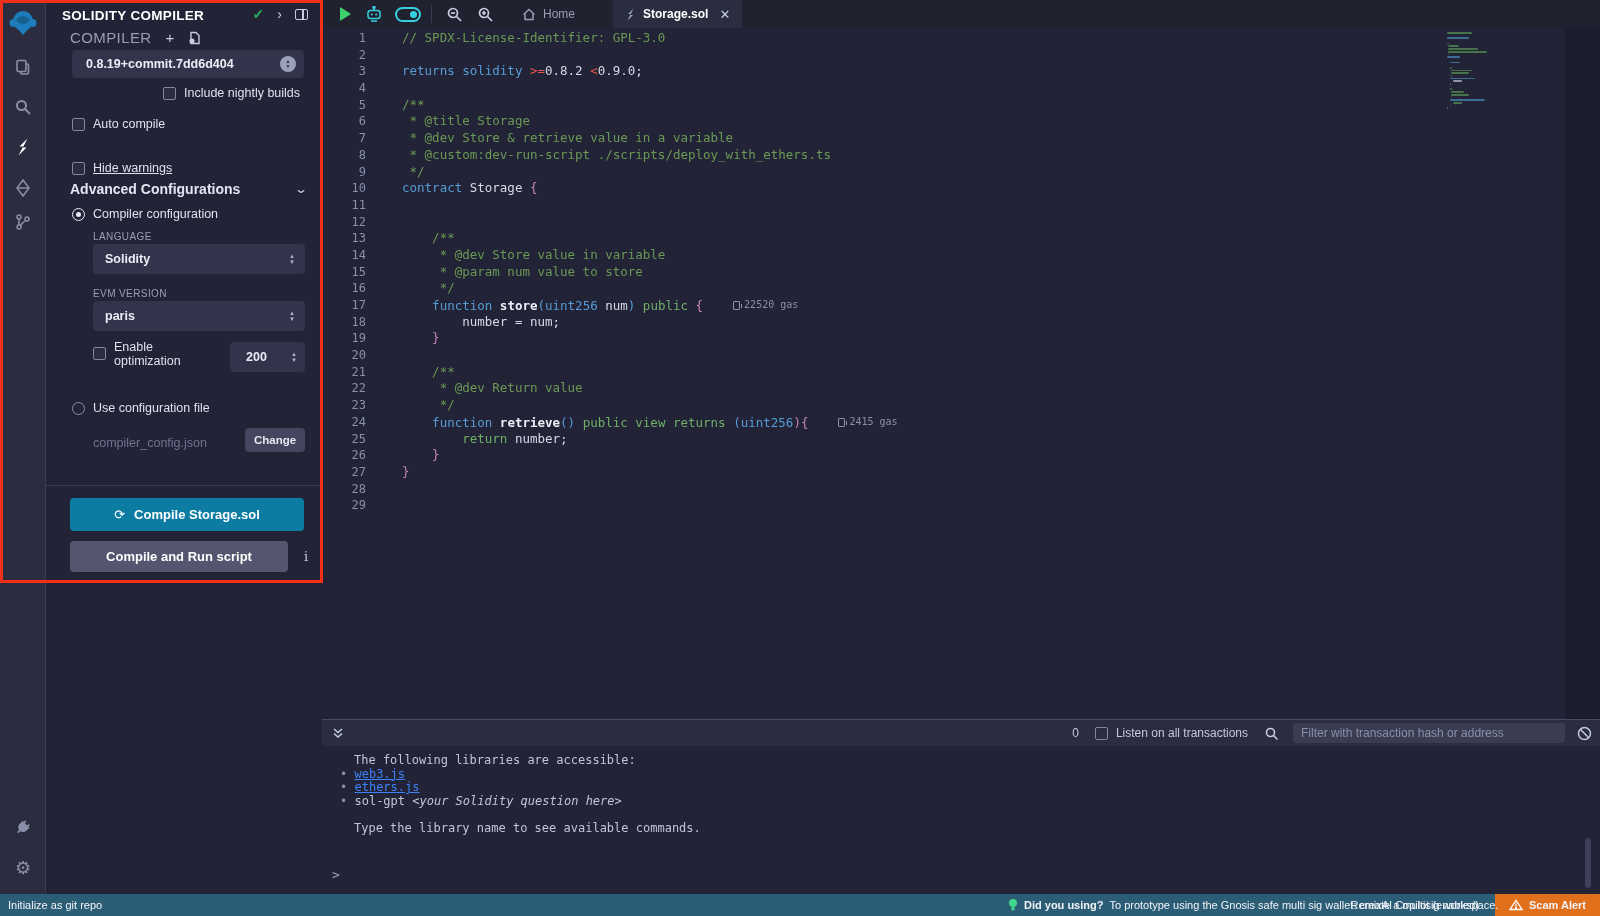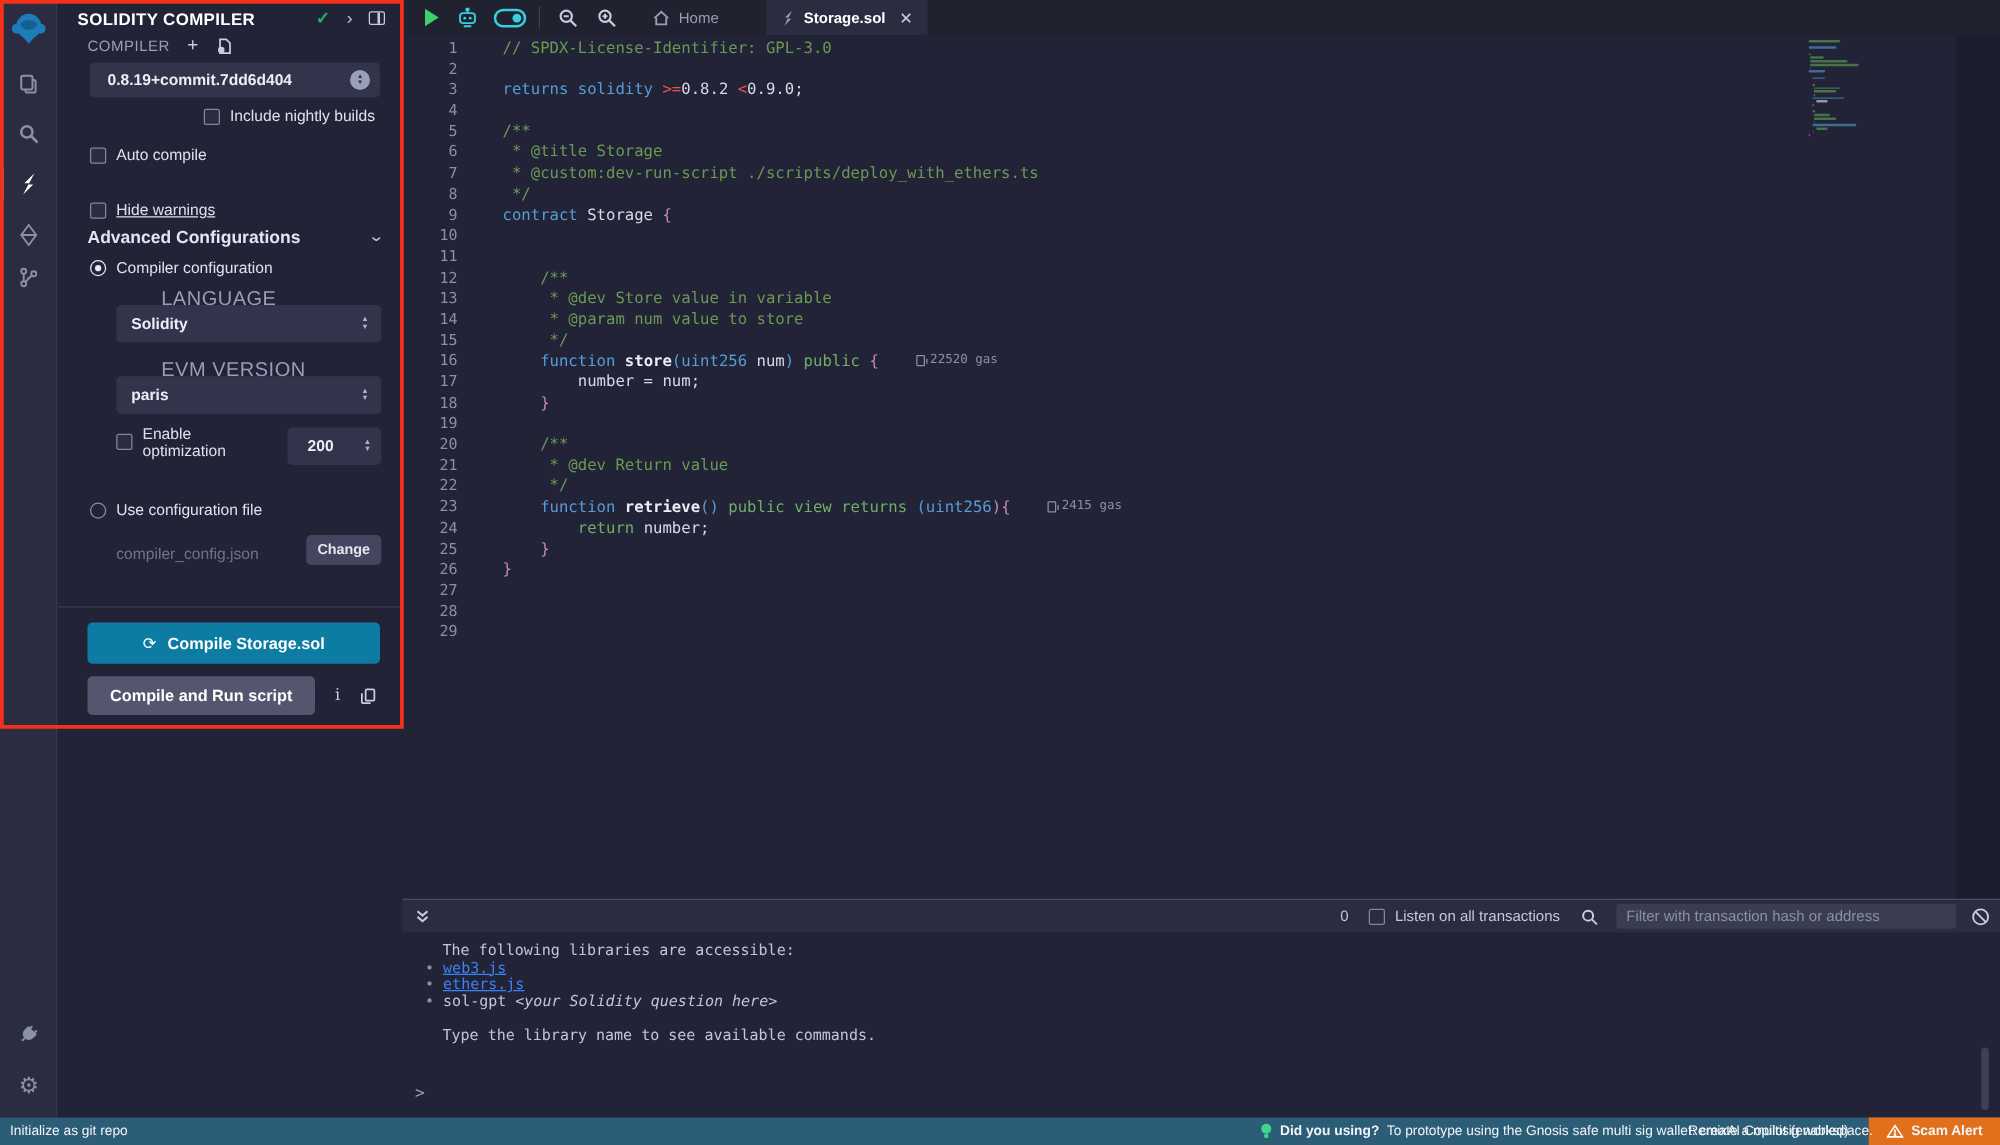--- a/index.html
+++ b/index.html
@@ -16,56 +16,56 @@
   .gear-glyph{font-size:18px;color:#8b90a9;line-height:1;}
 
   
   .panel{position:absolute;left:46px;top:0;width:276px;height:894px;background:#222336;font-size:12.5px;}
   .p-title{position:absolute;left:16px;top:8px;font-size:13.5px;font-weight:700;letter-spacing:.3px;color:#fff;}
   .p-head-icons{position:absolute;right:14px;top:6px;display:flex;align-items:center;gap:13px;}
   .chk-ok{color:#27ae60;font-size:14px;font-weight:700;}
   .chev-r{color:#c8ccdf;font-size:14px;}
   .split-ic{width:13px;height:11px;border:1.5px solid #c8ccdf;border-radius:2px;position:relative;display:inline-block;}
   .split-ic i{position:absolute;left:55%;top:0;bottom:0;width:1.5px;background:#c8ccdf;}
-  .sect-lbl{color:#9a9db8;font-size:12px;letter-spacing:.4px;}
+  .sect-lbl{color:#9a9db8;font-size:15px;letter-spacing:.4px;}
   .lbl-compiler-row{position:absolute;left:24px;top:29px;display:flex;align-items:center;gap:14px;}
   .plus-ic{color:#c8ccdf;font-size:15px;line-height:1;cursor:pointer;}
   .dropdown{position:absolute;left:26px;top:50px;width:232px;height:28px;background:#32344b;border-radius:4px;
             display:flex;align-items:center;padding:0 8px 0 14px;cursor:pointer;}
   .dropdown .val{flex:1;font-weight:700;font-size:12.5px;color:#eceef6;}
   .circ-ud{width:16px;height:16px;border-radius:50%;background:#9aa0b8;display:flex;flex-direction:column;
            align-items:center;justify-content:center;}
   .circ-ud i,.ud i{display:block;font-style:normal;font-size:5px;line-height:5px;color:#2a2c3f;}
   .ud{display:flex;flex-direction:column;align-items:center;justify-content:center;}
   .ud i{color:#aeb2c8;font-size:6px;line-height:6px;}
   .cb{width:13px;height:13px;border:1px solid #83879e;border-radius:2px;background:#2a2c3f;flex:0 0 auto;cursor:pointer;}
   .cbrow{position:absolute;display:flex;align-items:center;gap:8px;color:#dfe1ec;}
   .radio{width:13px;height:13px;border-radius:50%;border:1.5px solid #8a8ea6;background:transparent;flex:0 0 auto;cursor:pointer;position:relative;}
   .radio.sel{border-color:#e8eaf4;}
   .radio.sel::after{content:"";position:absolute;left:3px;top:3px;width:5px;height:5px;border-radius:50%;background:#e8eaf4;}
   .adv-head{position:absolute;left:24px;top:181px;right:16px;display:flex;align-items:center;justify-content:space-between;cursor:pointer;}
   .adv-head .t{font-size:14px;font-weight:600;color:#e3e5f0;}
   .chev-d{color:#c8ccdf;font-size:12px;transform:scaleX(1.4);}
-  .fld-lbl{position:absolute;color:#9a9db8;font-size:16px;letter-spacing:.4px;margin-left:36px;}
+  .fld-lbl{position:absolute;color:#9a9db8;font-size:10px;letter-spacing:.4px;}
   .select{position:absolute;background:#32344b;border-radius:4px;display:flex;align-items:center;
           padding:0 10px 0 12px;cursor:pointer;}
   .select .val{flex:1;font-weight:700;color:#eceef6;}
   .numin{position:absolute;left:184px;top:342px;width:75px;height:30px;background:#32344b;border-radius:4px;
          display:flex;align-items:center;padding:0 8px 0 16px;}
   .numin .val{flex:1;font-weight:700;color:#eceef6;}
   .opt-lbl{position:absolute;left:68px;top:341px;width:100px;line-height:13.5px;color:#dfe1ec;}
   .cfg-name{position:absolute;left:47px;top:436px;color:#6f7390;}
   .btn-change{position:absolute;left:199px;top:428px;width:60px;height:24px;background:#43465e;border:none;border-radius:4px;
               color:#e6e7f0;font-weight:700;font-size:11.5px;cursor:pointer;font-family:inherit;}
   .divider{position:absolute;left:0;right:0;top:485px;height:1px;background:#3a3c50;}
   .btn-primary{position:absolute;left:24px;top:498px;width:234px;height:33px;background:#0c7ca3;border:none;border-radius:4px;
                color:#fff;font-weight:700;font-size:13px;cursor:pointer;display:flex;align-items:center;justify-content:center;gap:9px;font-family:inherit;}
   .refresh-ic{font-size:13px;font-weight:400;}
   .run-row{position:absolute;left:24px;top:541px;display:flex;align-items:center;gap:16px;}
-  .btn-secondary{width:182px;height:31px;background:#53566e;border:none;border-radius:4px;color:#fff;
+  .btn-secondary{width:218px;height:31px;background:#53566e;border:none;border-radius:4px;color:#fff;
                  font-weight:700;font-size:13px;cursor:pointer;font-family:inherit;}
   .info-i{color:#c8ccdf;font-family:"DejaVu Serif",serif;font-size:13px;cursor:pointer;}
 
   
   .red-box{position:absolute;left:0;top:0;width:323px;height:583px;border:3px solid #f3301a;z-index:60;pointer-events:none;}
 
   
   .editor-col{position:absolute;left:322px;top:0;width:1278px;height:894px;}
   .tabbar{position:absolute;left:0;top:0;right:0;height:28px;background:#212230;display:flex;align-items:center;}
   .tb-sep{width:1px;height:18px;background:#3a3c52;margin:0 10px;}
@@ -372,20 +372,21 @@
           <div class="gln">28</div>
           <div class="gln">29</div>
         </div>
       <div class="code" id="code">
           <div class="cln"><span class="t-cm">// SPDX-License-Identifier: GPL-3.0</span></div>
           <div class="cln">&nbsp;</div>
           <div class="cln"><span class="t-kw">returns solidity </span><span class="t-op">&gt;=</span><span class="t-tx">0.8.2 </span><span class="t-op">&lt;</span><span class="t-tx">0.9.0;</span></div>
           <div class="cln">&nbsp;</div>
           <div class="cln"><span class="t-cm">/**</span></div>
           <div class="cln"><span class="t-cm"> * @title Storage</span></div>
+          <div class="cln"><span class="t-cm"> * @dev Store &amp; retrieve value in a variable</span></div>
           <div class="cln"><span class="t-cm"> * @custom:dev-run-script ./scripts/deploy_with_ethers.ts</span></div>
           <div class="cln"><span class="t-cm"> */</span></div>
           <div class="cln"><span class="t-kw">contract</span><span class="t-tx"> Storage </span><span class="t-br">{</span></div>
           <div class="cln">&nbsp;</div>
           <div class="cln">&nbsp;</div>
           <div class="cln"><span class="t-cm">    /**</span></div>
           <div class="cln"><span class="t-cm">     * @dev Store value in variable</span></div>
           <div class="cln"><span class="t-cm">     * @param num value to store</span></div>
           <div class="cln"><span class="t-cm">     */</span></div>
           <div class="cln"><span class="t-tx">    </span><span class="t-kw">function</span><span class="t-fn"> store</span><span class="t-kw">(uint256</span><span class="t-tx"> num</span><span class="t-kw">)</span><span class="t-gr"> public </span><span class="t-br">{</span><span class="t-gas"><span class="gas-ico"></span><span>22520 gas</span></span></div>

